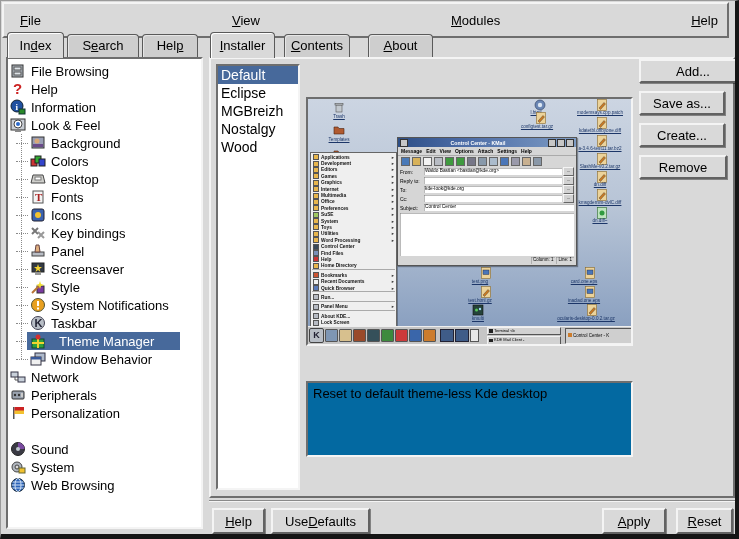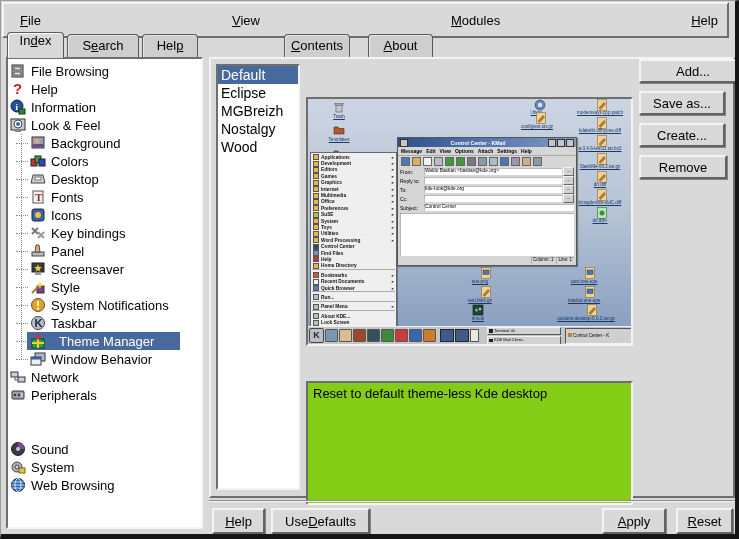--- a/index.html
+++ b/index.html
@@ -10,21 +10,21 @@
     border-right:4px solid #151515; border-bottom:5px solid #151515;
     font-family:"Liberation Sans", sans-serif; color:#000; overflow:hidden;
   }
   .raised{border:2px solid; border-color:#f4f4f4 #6e6e6e #6e6e6e #f4f4f4;}
   .sunken{border:2px solid; border-color:#6e6e6e #f4f4f4 #f4f4f4 #6e6e6e;}
   .abs{position:absolute; box-sizing:border-box;}
   
   #menubar{left:1px; top:1px; width:727px; height:36px; background:#d9d9d9; display:flex; align-items:center; padding-left:7px;justify-content:space-between;}
   .mitem{font-size:13px; padding:2px 9px; cursor:default;}
   
-  .tab{position:absolute; box-sizing:border-box; text-align:center; font-size:13px; 
+  .tab{position:absolute; box-sizing:border-box; text-align:center; font-size:13px; padding-top:5px;
        border:1px solid #5a5a5a; border-bottom:none; border-radius:4px 4px 0 0; cursor:default;}
   .tab.active{top:31px; height:26px; background:#d9d9d9; z-index:5; box-shadow:inset 1px 1px 0 #fff;}
   .tab.inactive{top:33px; height:23px; background:#cecece; z-index:2; box-shadow:inset 1px 1px 0 #e6e6e6; padding-top:3px;}
   
   #tree-panel{left:5px; top:56px; width:197px; height:472px; background:#fff; z-index:1;}
   #tree{position:relative; width:100%; height:100%; overflow:hidden;}
   .trow{position:absolute; left:0; width:100%; height:18px; display:flex; align-items:center; padding-left:2px; box-sizing:border-box;}
   .trow.child{padding-left:8px;}
   .stub{width:12px; height:0; border-top:1px dotted #8a8a8a; margin-right:2px; flex:none;}
   .ticon{width:16px; height:16px; flex:none; margin-right:5px; position:relative; z-index:1;}
@@ -34,21 +34,21 @@
   .trow.sel .tlabel{color:#fff;margin-left:8px;}
   #tree-vline{position:absolute; left:13px; top:75px; height:225px; border-left:1px dotted #8a8a8a; z-index:0;}
   
   #right-content{left:208px; top:56px; width:526px; height:441px; background:#d9d9d9; z-index:1;}
   #theme-list{left:215px; top:63px; width:84px; height:426px; background:#fff; z-index:2; overflow:hidden;}
   .litem{height:18px; line-height:18px; font-size:14px; padding-left:3px; white-space:nowrap;}
   .litem.sel{color:#fff;}
   .btn{position:absolute; box-sizing:border-box; background:#d9d9d9; border:2px solid; border-color:#f4f4f4 #626262 #626262 #f4f4f4;
        box-shadow:1px 1px 0 rgba(0,0,0,.4); font-size:13px; display:flex; align-items:center; justify-content:center; cursor:default; z-index:2;}
   #preview-frame{left:305px; top:96px; width:327px; height:249px; z-index:2; background:#9db0ca;}
-  #description-box{left:305px; top:380px; width:327px; height:124px; background:#84cc16; z-index:2; font-size:13px; padding:3px 5px;}
+  #description-box{left:305px; top:380px; width:327px; height:76px; background:#0369a1; z-index:2; font-size:13px; padding:3px 5px;}
   #bottom-sep{left:208px; top:499px; width:526px; height:2px; border-top:1px solid #8a8a8a; border-bottom:1px solid #f4f4f4; z-index:2;}
   
   #desktop{position:absolute; left:0; top:0; width:323px; height:245px; overflow:hidden;
            background:linear-gradient(#ccd5e2 0%, #b7c4d6 45%, #8aa0c0 93%, #8aa0c0 100%);}
   .dlabel{position:absolute; font-size:4.6px; line-height:5px; color:#1c3668; text-align:center; text-decoration:underline; width:56px;}
   .dicon{position:absolute; width:12px; height:12px;}
   .dicon svg{display:block;}
   
   #kmenu{position:absolute; left:2px; top:53px; width:85px; height:174px; background:#efefef;
          border:1px solid #666; box-shadow:1px 1px 0 rgba(0,0,0,.3); display:flex; flex-direction:column; padding:1px 0;}
@@ -300,20 +300,30 @@
           <span class="ticon">
             <svg width="16" height="16" viewBox="0 0 16 16">
               <rect x="2" y="4" width="12" height="8" rx="1" fill="#9aa2ae" stroke="#333"></rect>
               <circle cx="5" cy="8" r="1.2" fill="#333"></circle>
               <circle cx="9" cy="8" r="1.2" fill="#333"></circle>
               <rect x="11" y="6" width="2" height="4" fill="#ccc"></rect>
             </svg>
           </span>
           <span class="tlabel">Peripherals</span>
         </div>
+        <div class="trow" style="top: 345px;">
+          <span class="ticon">
+            <svg width="16" height="16" viewBox="0 0 16 16">
+              <rect x="3" y="2" width="1.5" height="12" fill="#555"></rect>
+              <path d="M4.5 2 L14 2 L14 9 L4.5 9 Z" fill="#cc2222"></path>
+              <path d="M4.5 5.5 L14 5.5 L14 9 L4.5 9 Z" fill="#f2c230"></path>
+            </svg>
+          </span>
+          <span class="tlabel">Personalization</span>
+        </div>
         <div class="trow" style="top: 381px;">
           <span class="ticon">
             <svg width="16" height="16" viewBox="0 0 16 16">
               <circle cx="8" cy="8" r="6.5" fill="#3a3a44" stroke="#222"></circle>
               <path d="M8 1.5 A6.5 6.5 0 0 1 14.5 8 L8 8 Z" fill="#7a4aa0"></path>
               <circle cx="8" cy="8" r="2" fill="#c0c8d0"></circle>
             </svg>
           </span>
           <span class="tlabel">Sound</span>
         </div>
@@ -699,19 +709,20 @@
 
   <div class="abs" id="bottom-sep"></div>
 
   <div class="btn" id="btn-help" style="left:211px; top:507px; width:53px;  height:26px;"><span class="u">H</span>elp</div>
   <div class="btn" id="btn-usedefaults" style="left:270px; top:507px; width:99px;  height:26px;">Use <span class="u">D</span>efaults</div>
   <div class="btn" id="btn-apply" style="left:601px; top:507px; width:64px;  height:26px;"><span class="u">A</span>pply</div>
   <div class="btn" id="btn-reset" style="left:675px; top:507px; width:57px;  height:26px;"><span class="u">R</span>eset</div>
 <div class="tab active" style="left: 6px; width: 57px;">In<span class="u">d</span>ex</div>
     <div class="tab inactive" style="left: 66px; width: 72px;">S<span class="u">e</span>arch</div>
     <div class="tab inactive" style="left: 141px; width: 56px;">Hel<span class="u">p</span></div>
+    <div class="tab active" style="left: 209px; width: 65px;"><span class="u">I</span>nstaller</div>
     <div class="tab inactive" style="left: 283px; width: 66px;"><span class="u">C</span>ontents</div>
     <div class="tab inactive" style="left: 367px; width: 65px;"><span class="u">A</span>bout</div>
     <div class="btn" style="left: 638px; top: 58px; width: 108px; height: 24px;">Add...</div>
     <div class="btn" style="left: 638px; top: 90px; width: 86px; height: 24px;">Save as...</div>
     <div class="btn" style="left: 638px; top: 122px; width: 86px; height: 24px;">Create...</div>
     <div class="btn" style="left: 638px; top: 154px; width: 88px; height: 24px;">Remove</div>
   </div>
 
 </body></html>

